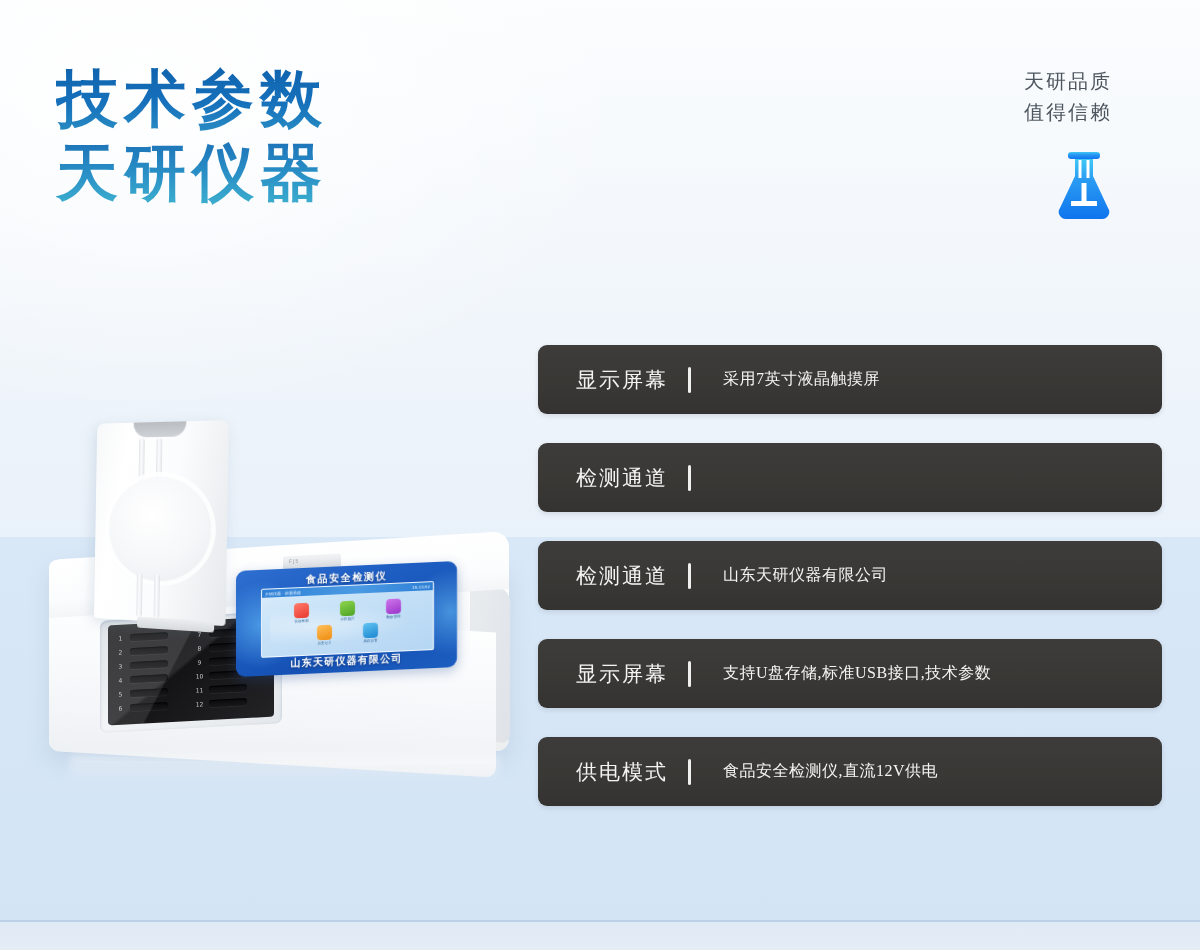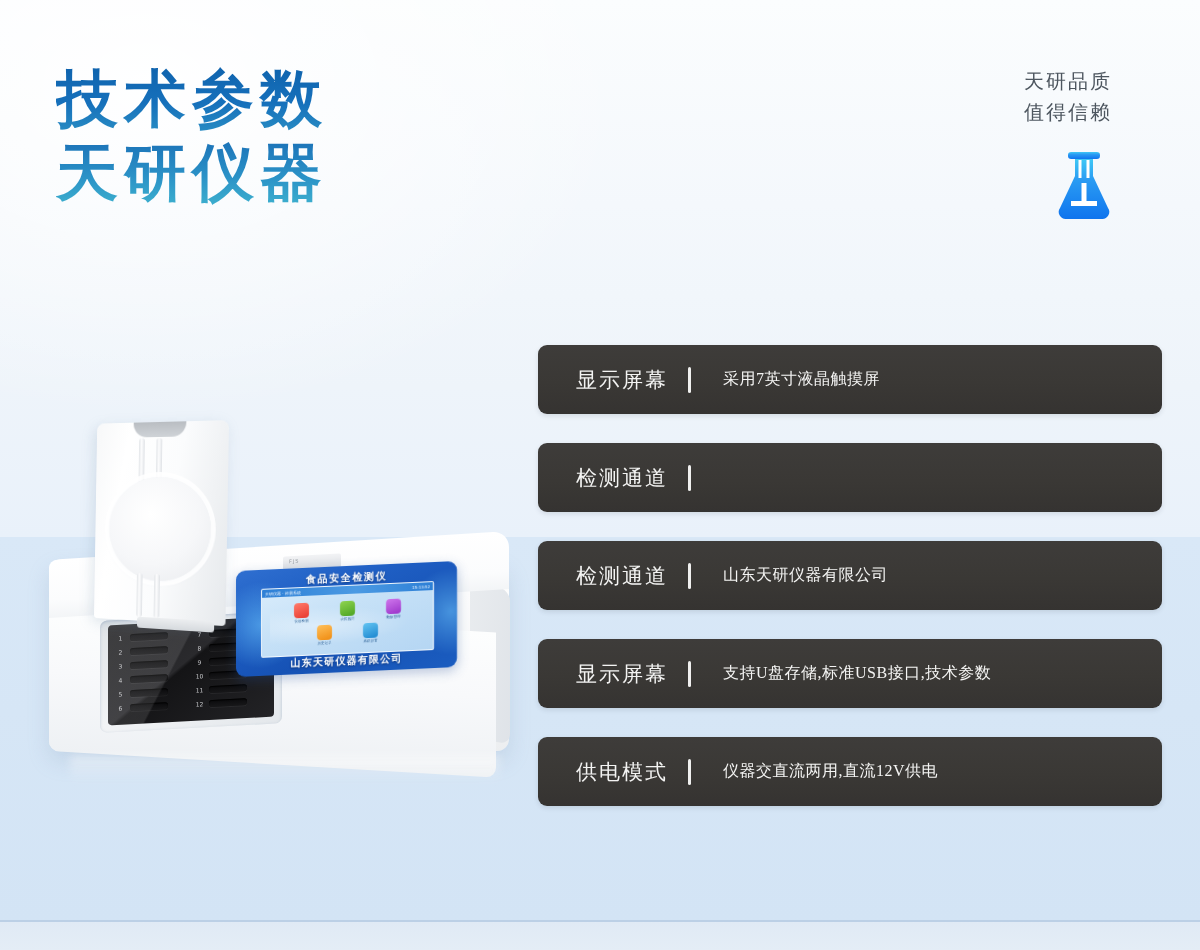--- a/index.html
+++ b/index.html
@@ -389,17 +389,17 @@
       <div class="spec-val">山东天研仪器有限公司</div>
     </div>
     <div class="spec-row">
       <div class="spec-key">显示屏幕</div>
       <div class="spec-div"></div>
       <div class="spec-val">支持U盘存储,标准USB接口,技术参数</div>
     </div>
     <div class="spec-row">
       <div class="spec-key">供电模式</div>
       <div class="spec-div"></div>
-      <div class="spec-val">仪器交直流两用,直流12V供电</div>
+      <div class="spec-val">食品安全检测仪,直流12V供电</div>
     </div>
   </div>
 
 </div>
 
 </body></html>

